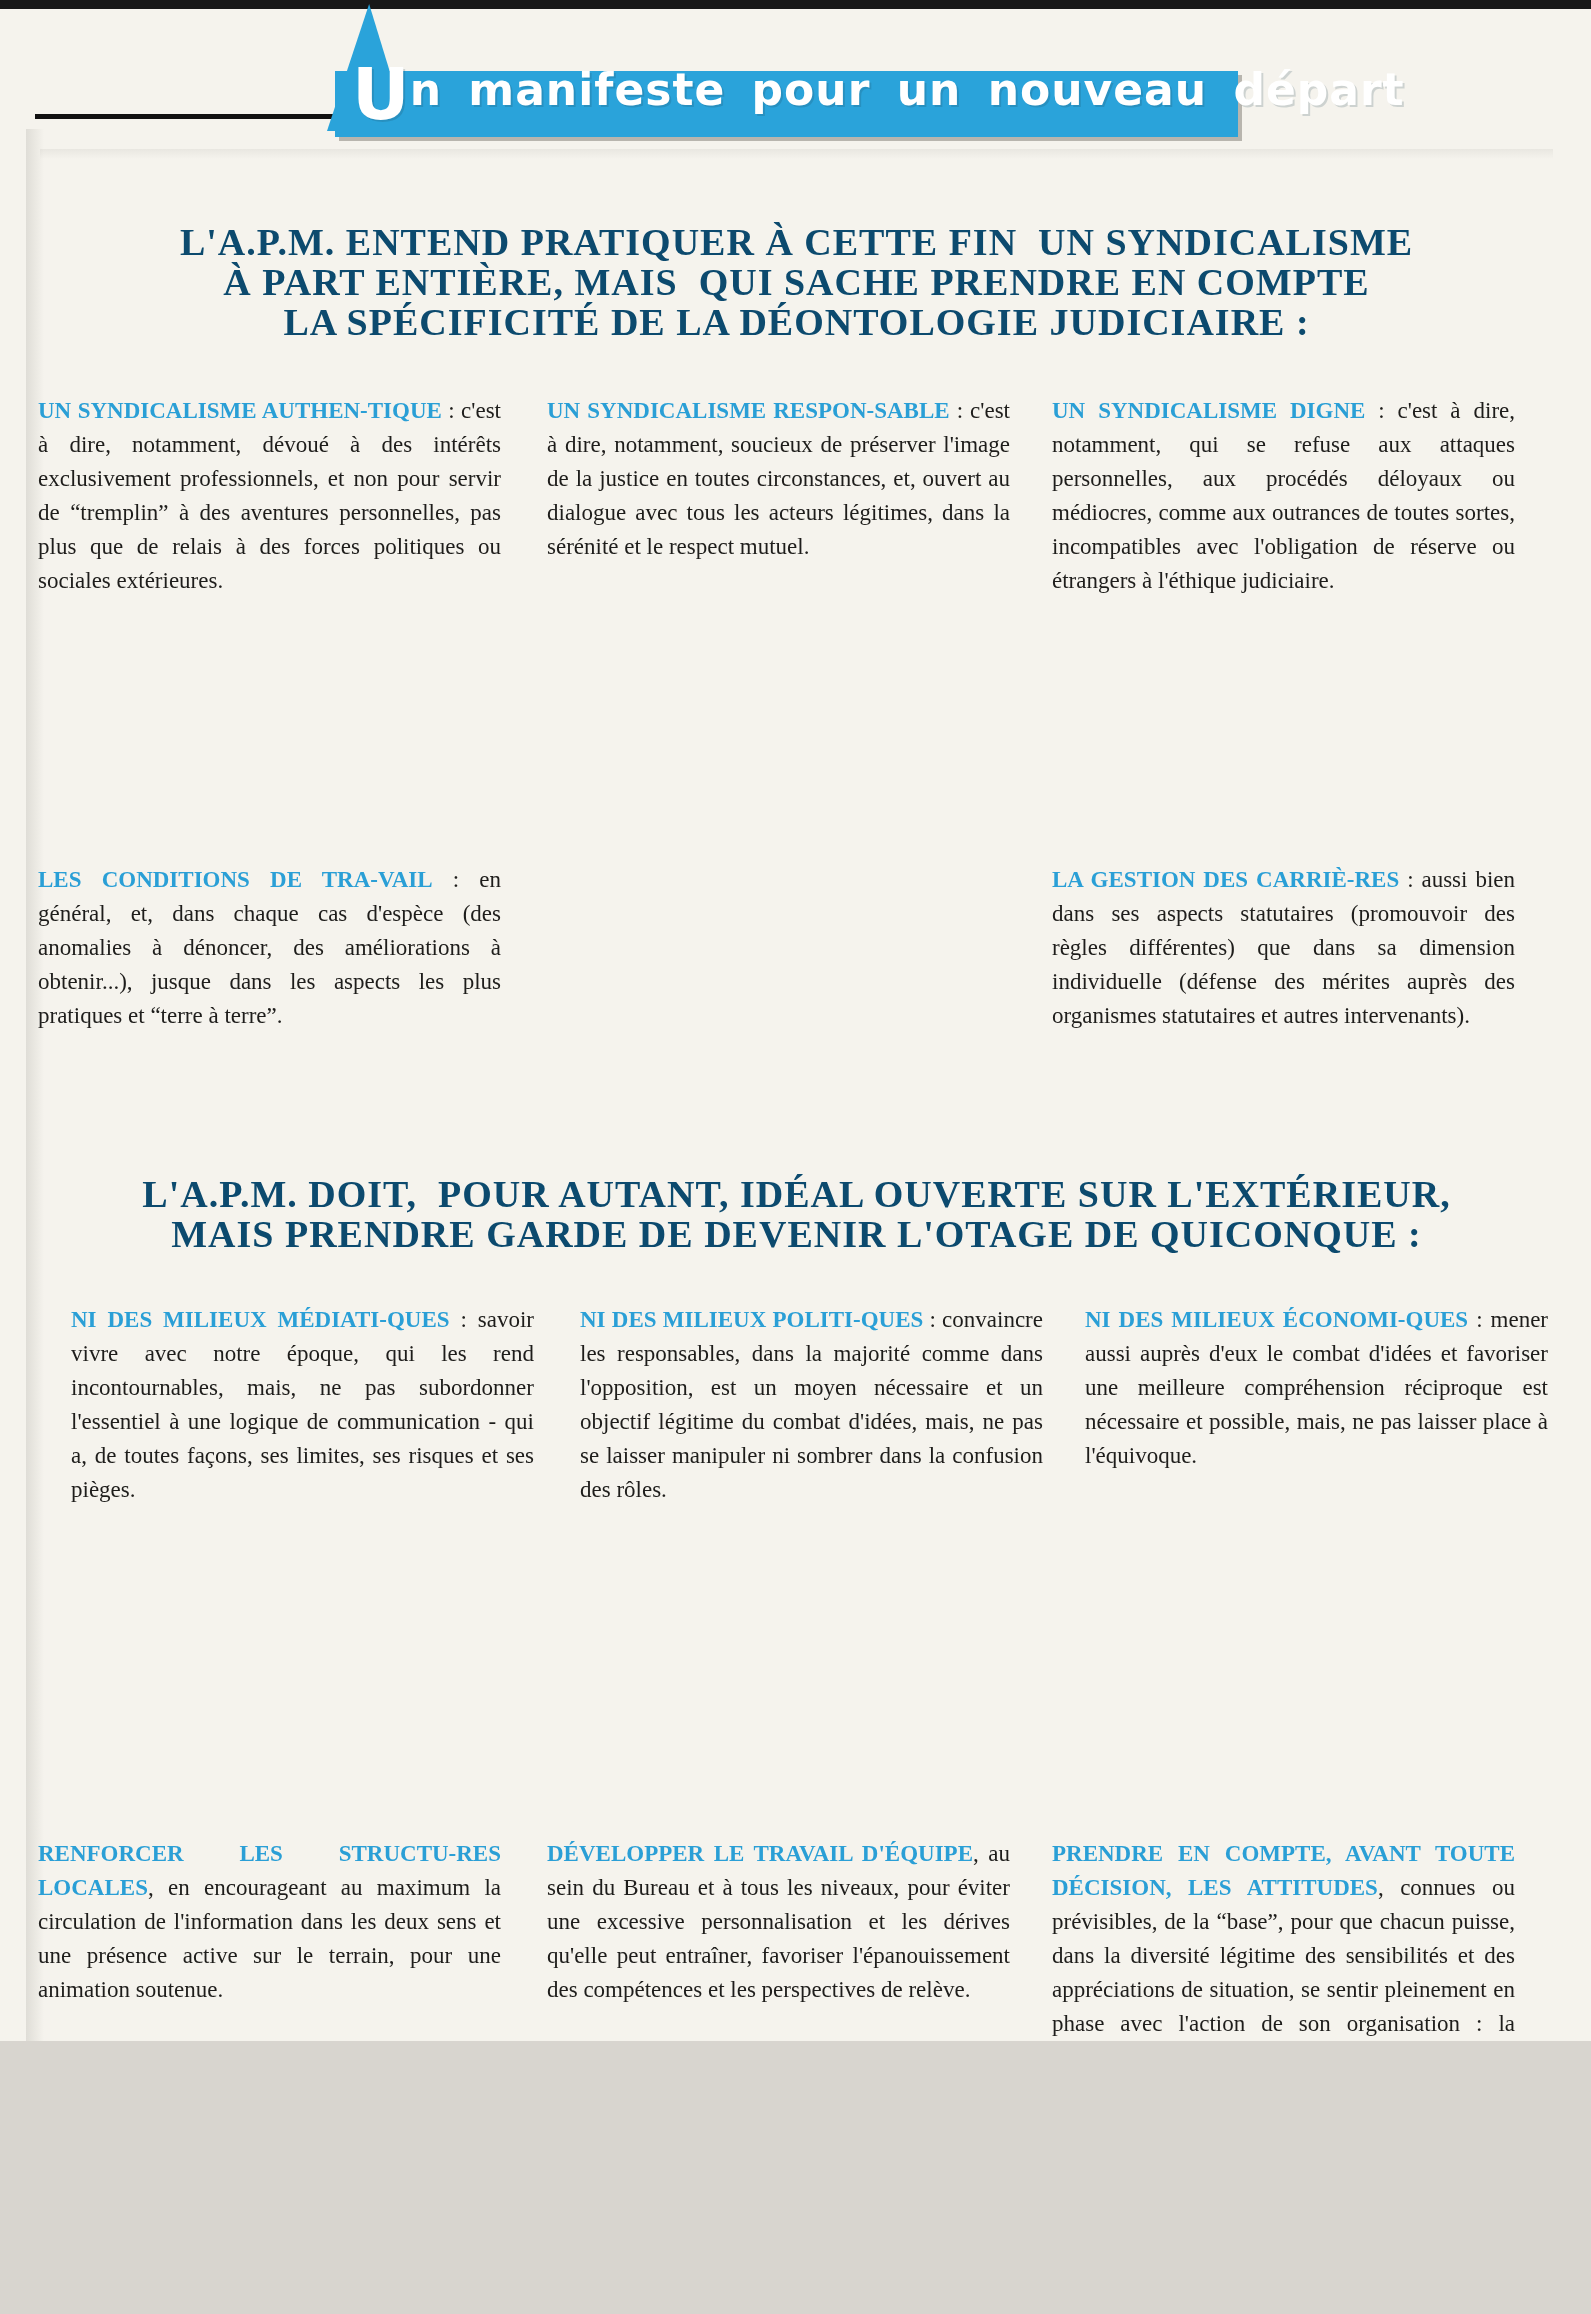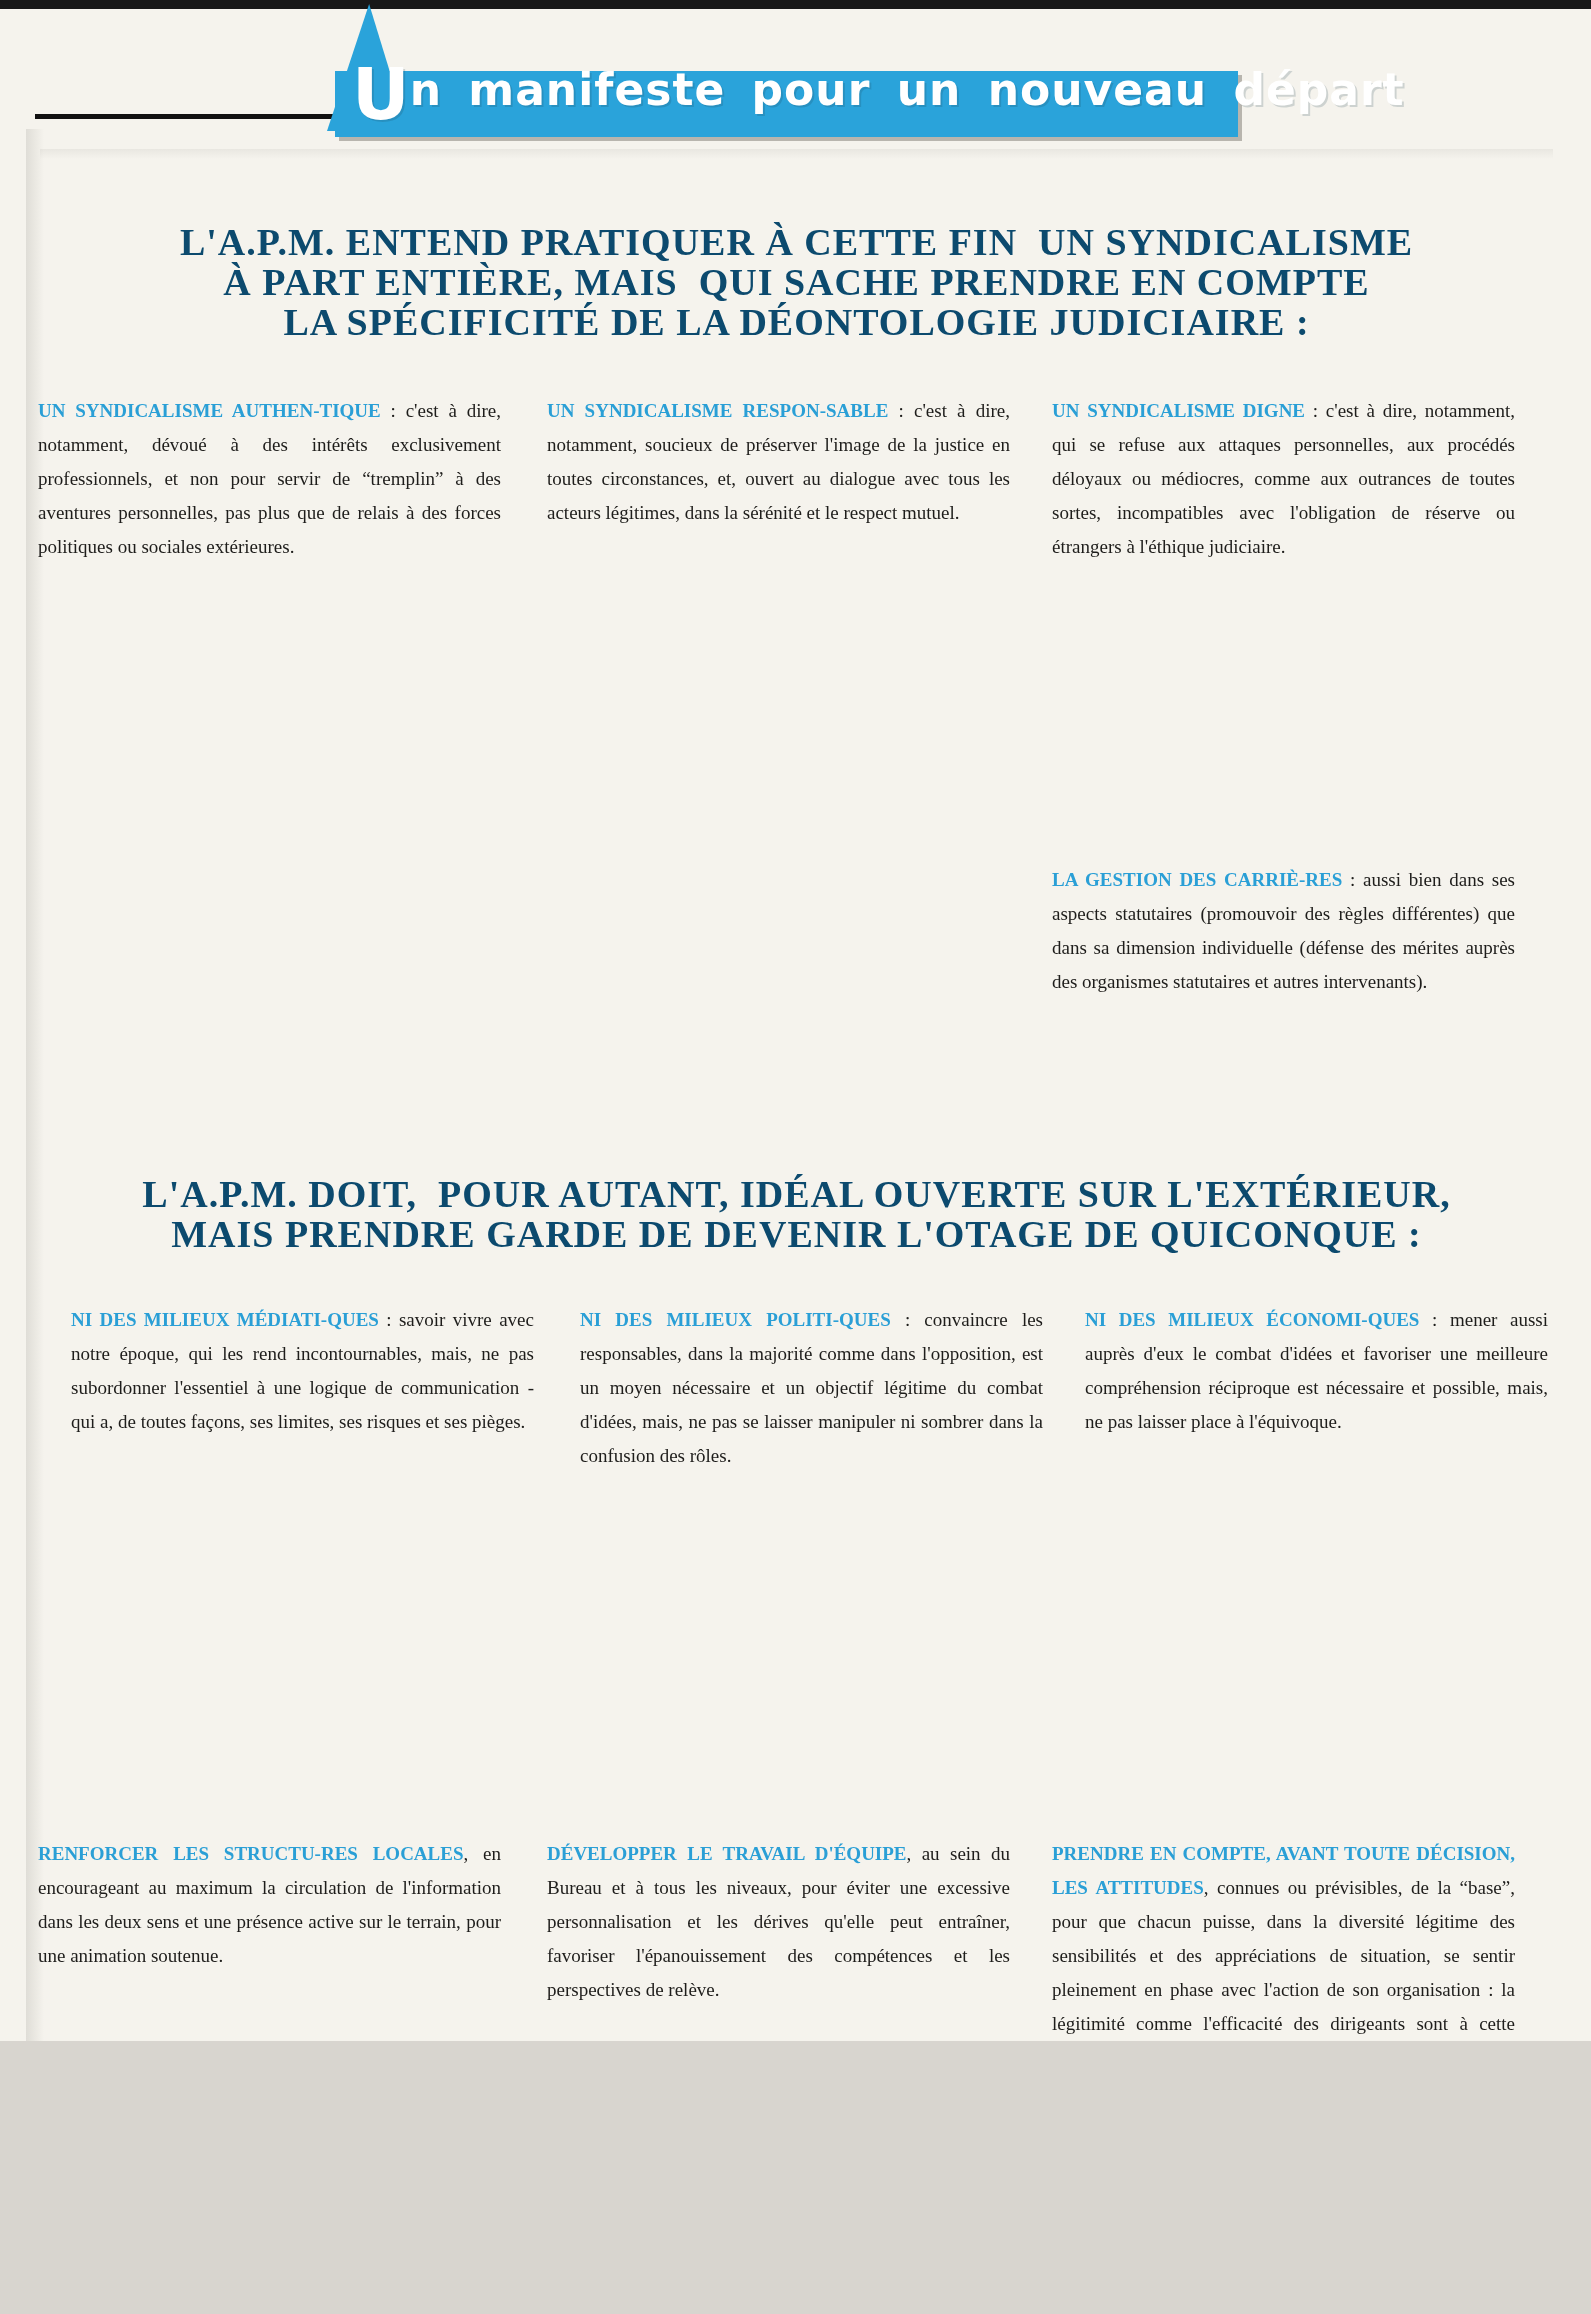--- a/index.html
+++ b/index.html
@@ -55,21 +55,21 @@
     position:absolute;left:35px;width:1523px;
     text-align:center;
     font-weight:bold;
     font-size:38px;line-height:40px;
     letter-spacing:1px;
     color:#0c4a6e;
     white-space:pre-wrap;
   }
   .col{
     position:absolute;width:463px;
-    font-size:19px;line-height:34px;
+    font-size:23px;line-height:34px;
     text-align:justify;
     color:#1e1d1b;
   }
   .col p{margin:0;}
   .lead{
     color:var(--accent-text);
     font-weight:bold;
   }
   .page-number{
     position:absolute;left:1501px;top:2235px;width:85px;height:57px;
@@ -106,20 +106,23 @@
   <div class="col c1 row1">
     <p><span class="lead">UN SYNDICALISME AUTHEN-TIQUE</span><span> : c'est à dire, notamment, dévoué à des intérêts exclusivement professionnels, et non pour servir de “tremplin” à des aventures personnelles, pas plus que de relais à des forces politiques ou sociales extérieures.</span></p>
   </div>
   <div class="col c2 row1">
     <p><span class="lead">UN SYNDICALISME RESPON-SABLE</span><span> : c'est à dire, notamment, soucieux de préserver l'image de la justice en toutes circonstances, et, ouvert au dialogue avec tous les acteurs légitimes, dans la sérénité et le respect mutuel.</span></p>
   </div>
   <div class="col c3 row1">
     <p><span class="lead">UN SYNDICALISME DIGNE</span><span> : c'est à dire, notamment, qui se refuse aux attaques personnelles, aux procédés déloyaux ou médiocres, comme aux outrances de toutes sortes, incompatibles avec l'obligation de réserve ou étrangers à l'éthique judiciaire.</span></p>
   </div>
 
+  <div class="col c1 row2">
+    <p><span class="lead">LES CONDITIONS DE TRA-VAIL</span><span> : en général, et, dans chaque cas d'espèce (des anomalies à dénoncer, des améliorations à obtenir...), jusque dans les aspects les plus pratiques et “terre à terre”.</span></p>
+  </div>
   <div class="col c3 row2">
     <p><span class="lead">LA GESTION DES CARRIÈ-RES</span><span> : aussi bien dans ses aspects statutaires (promouvoir des règles différentes) que dans sa dimension individuelle (défense des mérites auprès des organismes statutaires et autres intervenants).</span></p>
   </div>
 
   <div class="heading h3">L'A.P.M. DOIT,  POUR AUTANT, IDÉAL OUVERTE SUR L'EXTÉRIEUR,
 MAIS PRENDRE GARDE DE DEVENIR L'OTAGE DE QUICONQUE :</div>
   <div class="col c1 row3">
     <p><span class="lead">NI DES MILIEUX MÉDIATI-QUES</span><span> : savoir vivre avec notre époque, qui les rend incontournables, mais, ne pas subordonner l'essentiel à une logique de communication - qui a, de toutes façons, ses limites, ses risques et ses pièges.</span></p>
   </div>
   <div class="col c2 row3">

